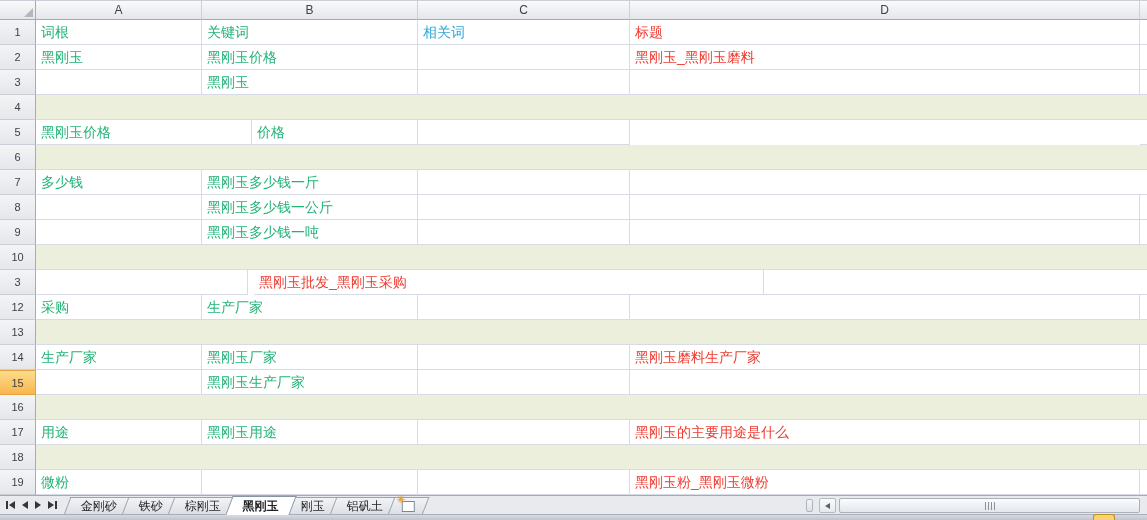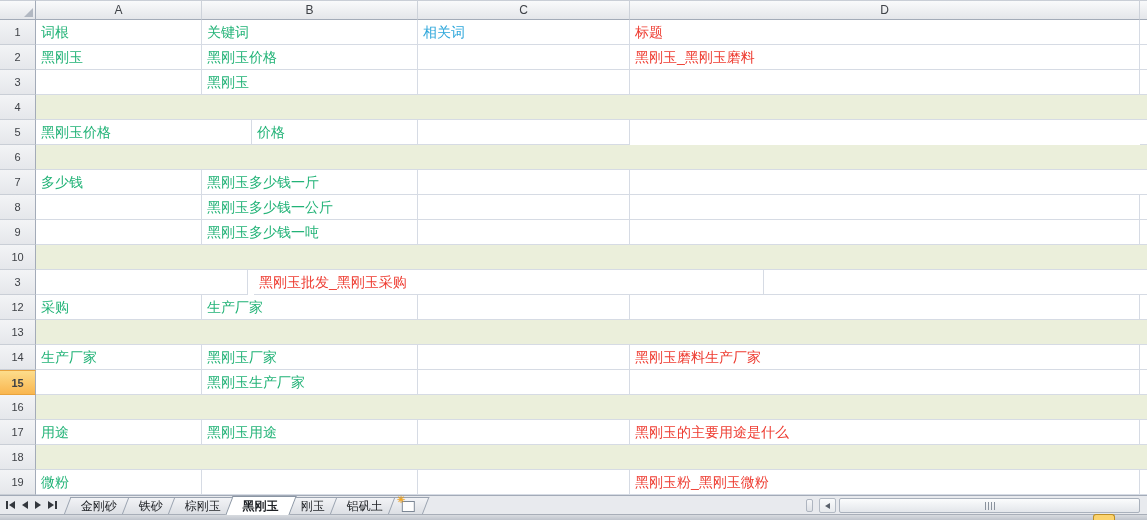--- a/index.html
+++ b/index.html
@@ -28,21 +28,21 @@
   .rows{position:absolute;top:20px;left:0;width:1147px;}
   .row{display:flex;height:25px;}
   .rownum{
     width:36px;background:linear-gradient(#F3F4F6,#E5E7EB);
     border-right:1px solid #A3ABB8;border-bottom:1px solid #C9CED6;
     color:#3E4146;font-size:11px;display:flex;align-items:center;justify-content:center;
     flex:none;
   }
   .row.selected .rownum{
     background:linear-gradient(#FDDD8C,#F9B64F);
-    border-top:1px solid #E8A33D;border-bottom:1px solid #E8A33D;font-weight:bold;
+    border-top:1px solid #E8A33D;border-bottom:1px solid #E8A33D;
   }
   .cell{
     border-right:1px solid var(--grid);border-bottom:1px solid var(--grid);
     font-size:14px;padding:1px 4px 0 5px;display:flex;align-items:center;
     white-space:nowrap;overflow:hidden;flex:none;background:#fff;
   }
   .fill{flex:1;border-bottom:1px solid var(--grid);background:#fff;}
   .row.band .cell,.row.band .fill{background:var(--band);border-right:none;}
   .t-green{color:var(--green);}
   .t-red{color:var(--red);}

